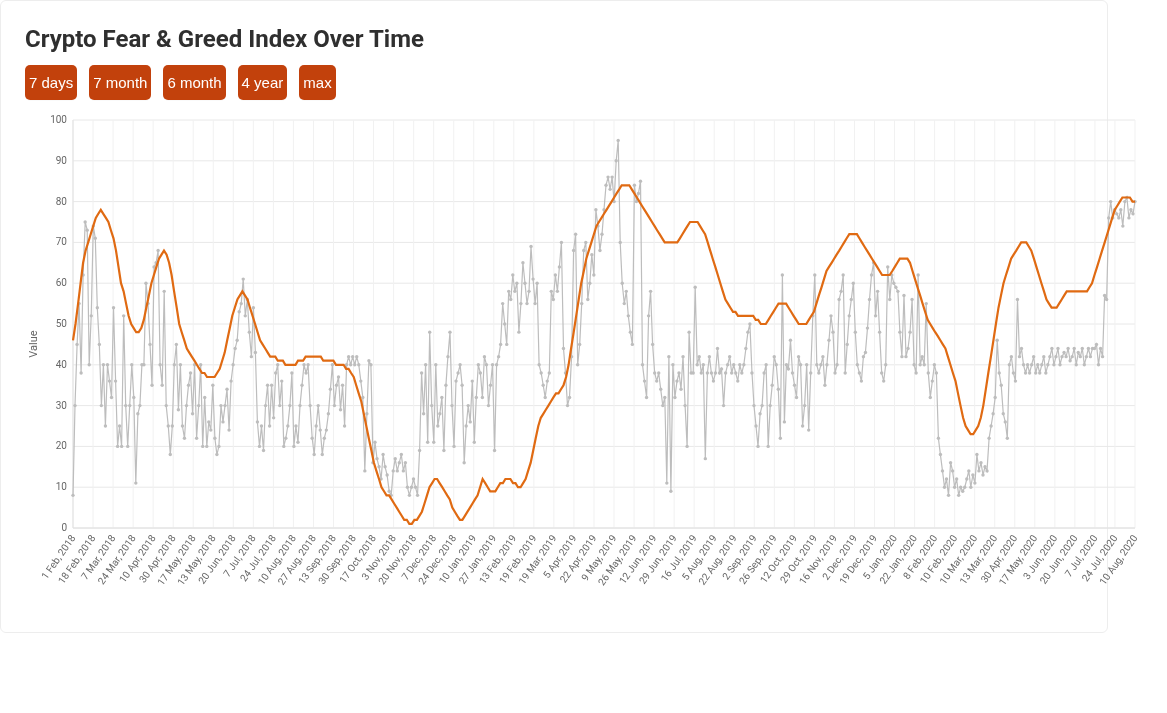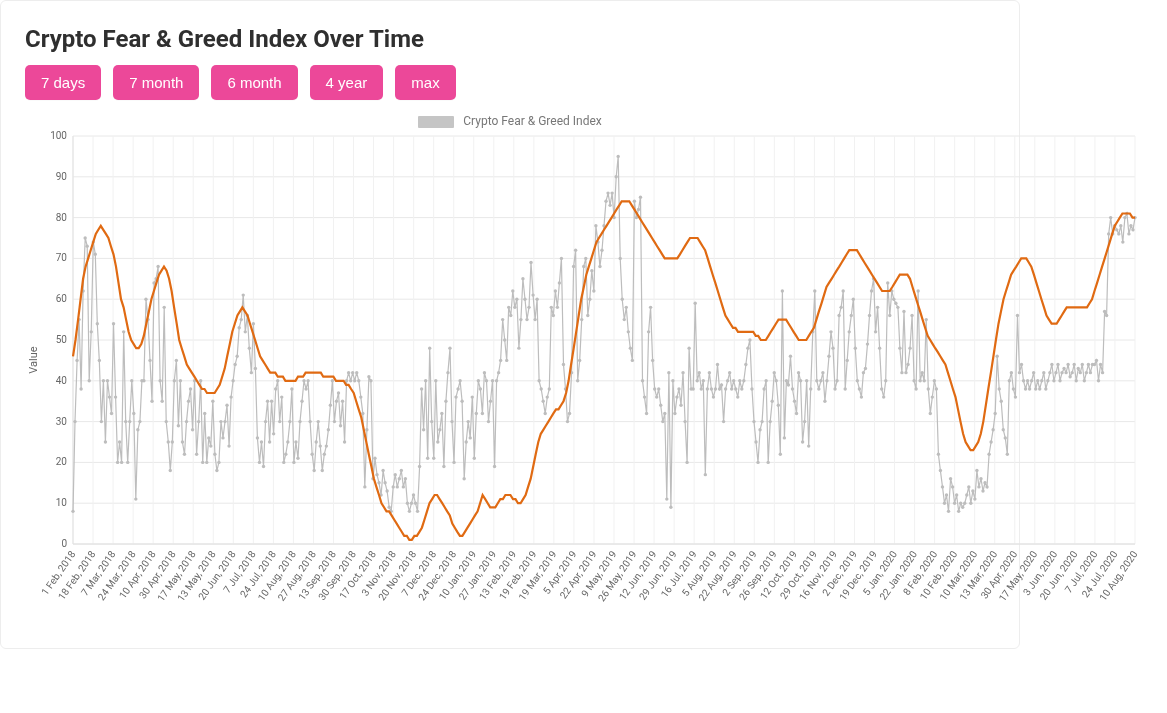--- a/index.html
+++ b/index.html
@@ -4,21 +4,21 @@
 <style>
   html, body {
     margin: 0;
     padding: 0;
     background: #ffffff;
     font-family: -apple-system, BlinkMacSystemFont, "Segoe UI", Roboto, "Helvetica Neue", Arial, sans-serif;
     color: #313131;
   }
   .card {
     box-sizing: border-box;
-    width: 1020px;
+    width: 1108px;
     border: 1px solid #ededed;
     border-radius: 6px;
     padding: 20px 24px 8px 24px;
     background: #ffffff;
   }
   h1.title {
     margin: 4px 0 12px 0;
     font-size: 24px;
     font-weight: 700;
     color: #2f2f2f;
@@ -27,27 +27,27 @@
     margin: 0 0 16px 0;
     font-size: 15px;
     color: #4a4a4a;
   }
   .btn-row {
     display: flex;
     gap: 12px;
     margin-bottom: 14px;
   }
   .btn {
-    background: #ec4899;
+    background: #c2410c;
     color: #ffffff;
     font-size: 15px;
     font-weight: 500;
     border: none;
     border-radius: 5px;
-    padding: 9px 16px;
+    padding: 9px 4px;
     cursor: pointer;
     box-shadow: 0 1px 0 rgba(0,0,0,0.02);
   }
   .legend {
     text-align: center;
     font-size: 12px;
     color: #777;
     margin-bottom: 2px;
   }
   .legend-swatch {
@@ -75,24 +75,20 @@
 
 
   <div class="btn-row">
     <button class="btn">7 days</button>
     <button class="btn">7 month</button>
     <button class="btn">6 month</button>
     <button class="btn">4 year</button>
     <button class="btn">max</button>
   </div>
 
-  <div class="legend">
-    <span class="legend-swatch"></span>
-    <span>Crypto Fear &amp; Greed Index</span>
-  </div>
 
   <svg id="chart-svg" width="1118" height="510" viewBox="0 0 1118 510">
 
     <text id="y-title" class="axis-y-title" x="0" y="0" transform="translate(12,230) rotate(-90)" text-anchor="middle">Value</text>
 
     <g id="plot-area">
         <line class="grid" x1="48" x2="1110" y1="414" y2="414" stroke="#e8e8e8"></line>
         <text class="axis" x="42" y="417" text-anchor="end" font-size="10" fill="#666">0</text>
         <line class="grid" x1="48" x2="1110" y1="373.2" y2="373.2" stroke="#e8e8e8"></line>
         <text class="axis" x="42" y="376.2" text-anchor="end" font-size="10" fill="#666">10</text>

